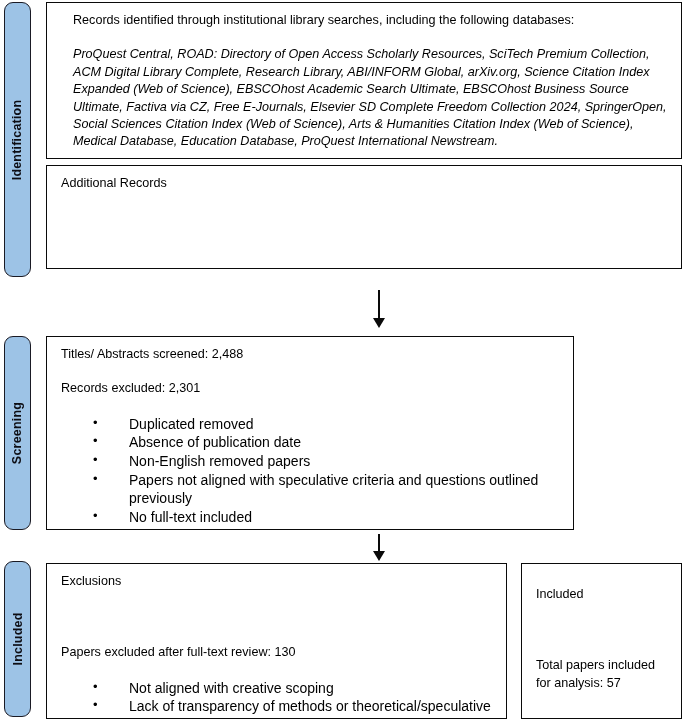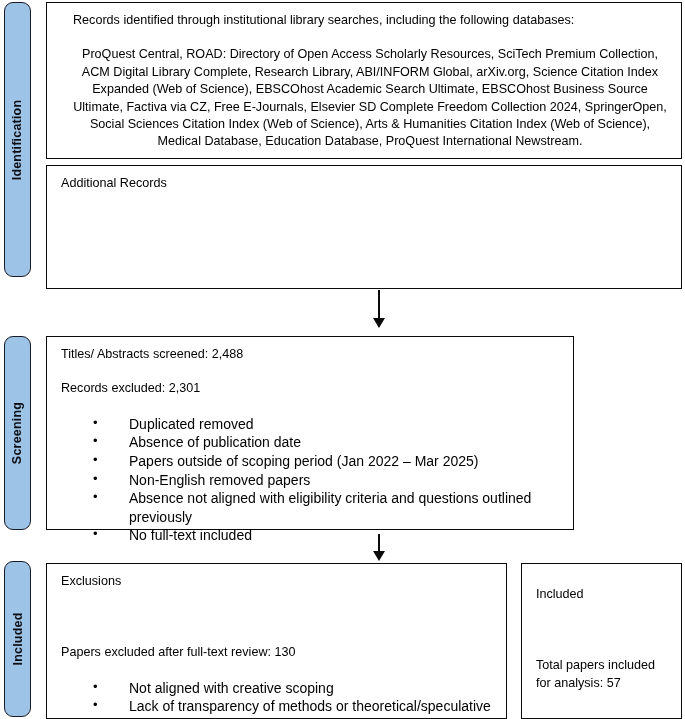--- a/index.html
+++ b/index.html
@@ -47,36 +47,36 @@
 
   
   .box {
     position: absolute;
     background: #ffffff;
     border: 1.7px solid #0a0a0a;
     box-sizing: border-box;
   }
 
   .box-identified   { left: 46px;  top: 2px;   width: 636px; height: 157px; padding-left: 12px; }
-  .box-additional   { left: 46px;  top: 165px; width: 636px; height: 124px; }
+  .box-additional   { left: 46px;  top: 165px; width: 636px; height: 104px; }
   .box-screening    { left: 46px;  top: 336px; width: 528px; height: 194px; }
   .box-exclusions   { left: 46px;  top: 563px; width: 461px; height: 156px; }
   .box-included     { left: 521px; top: 563px; width: 161px; height: 156px; }
 
   .box-inner {
     padding: 9px 14px 8px 14px;
     font-size: 12.6px;
     line-height: 1.38;
   }
 
   .para {
     margin: 0;
   }
   .para.italic {
-    text-align: center;
+    font-style: italic;
   }
   .spacer-sm { height: 13px; }
   .spacer-md { height: 17px; }
   .spacer-lg { height: 35px; }
   .spacer-xl { height: 54px; }
 
   
   ul.bullets {
     margin: 0;
     padding: 0;
@@ -165,23 +165,22 @@
 
   <div class="box box-screening">
     <div class="box-inner">
       <p class="para">Titles/ Abstracts screened: 2,488</p>
       <div class="spacer-md"></div>
       <p class="para">Records excluded: 2,301</p>
       <div class="spacer-md"></div>
       <ul class="bullets">
         <li>Duplicated removed</li>
         <li>Absence of publication date</li>
-        <li>Papers outside of scoping period (Jan 2022 – Mar 2025)</li>
         <li>Non-English removed papers</li>
-        <li>Absence not aligned with eligibility criteria and questions outlined previously</li>
+        <li>Papers not aligned with speculative criteria and questions outlined previously</li>
         <li>No full-text included</li>
       </ul>
     </div>
   </div>
 
   <div class="arrow arrow-2">
     <div class="shaft"></div>
     <div class="head"></div>
   </div>
 

